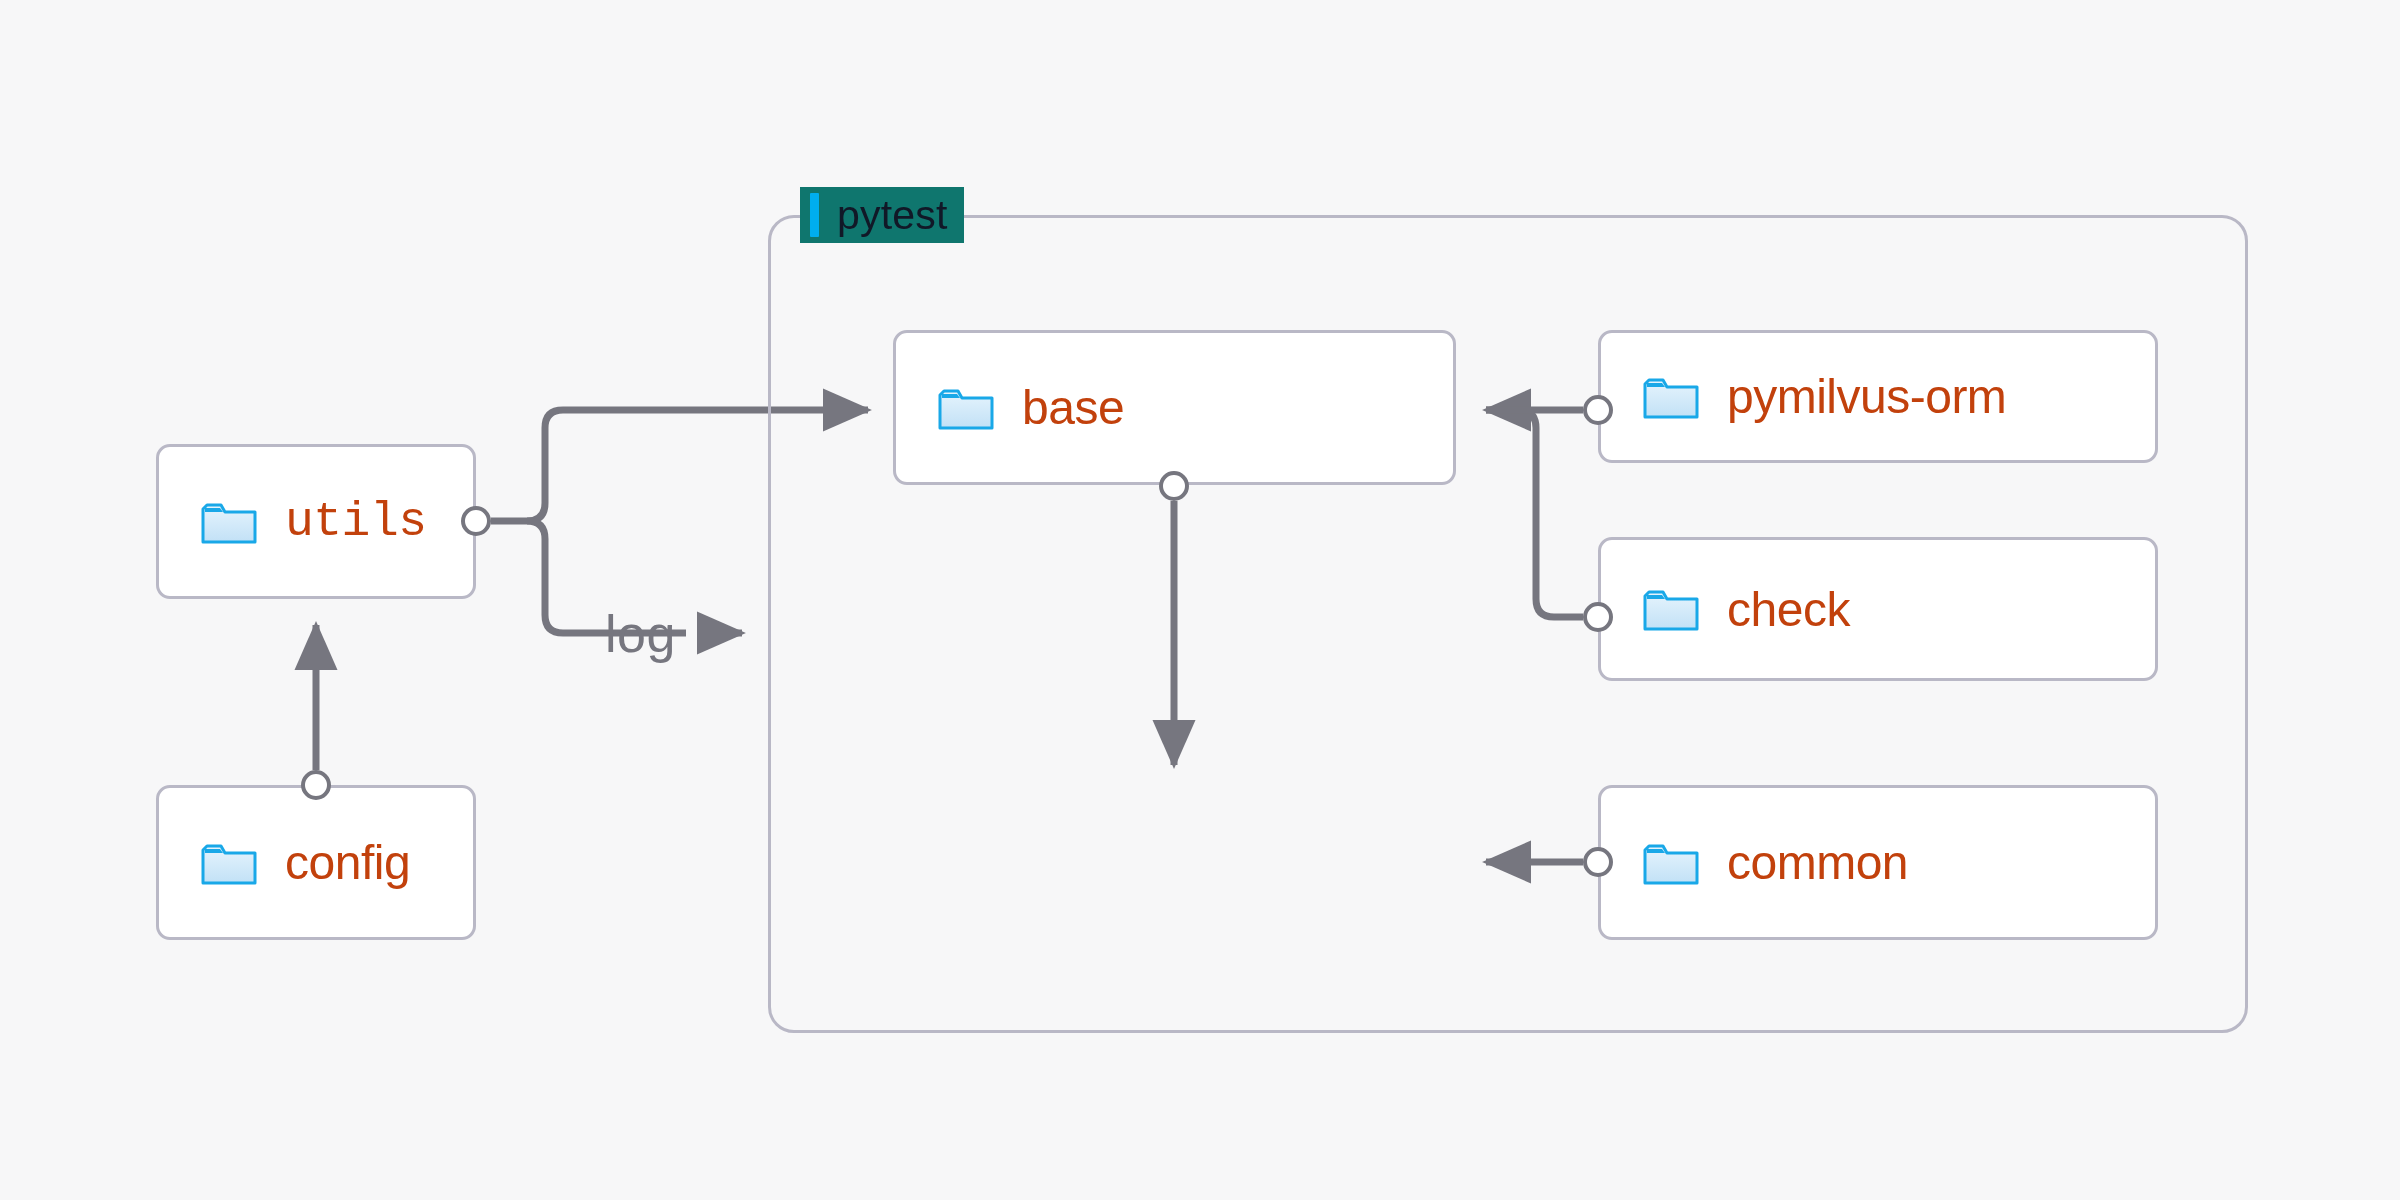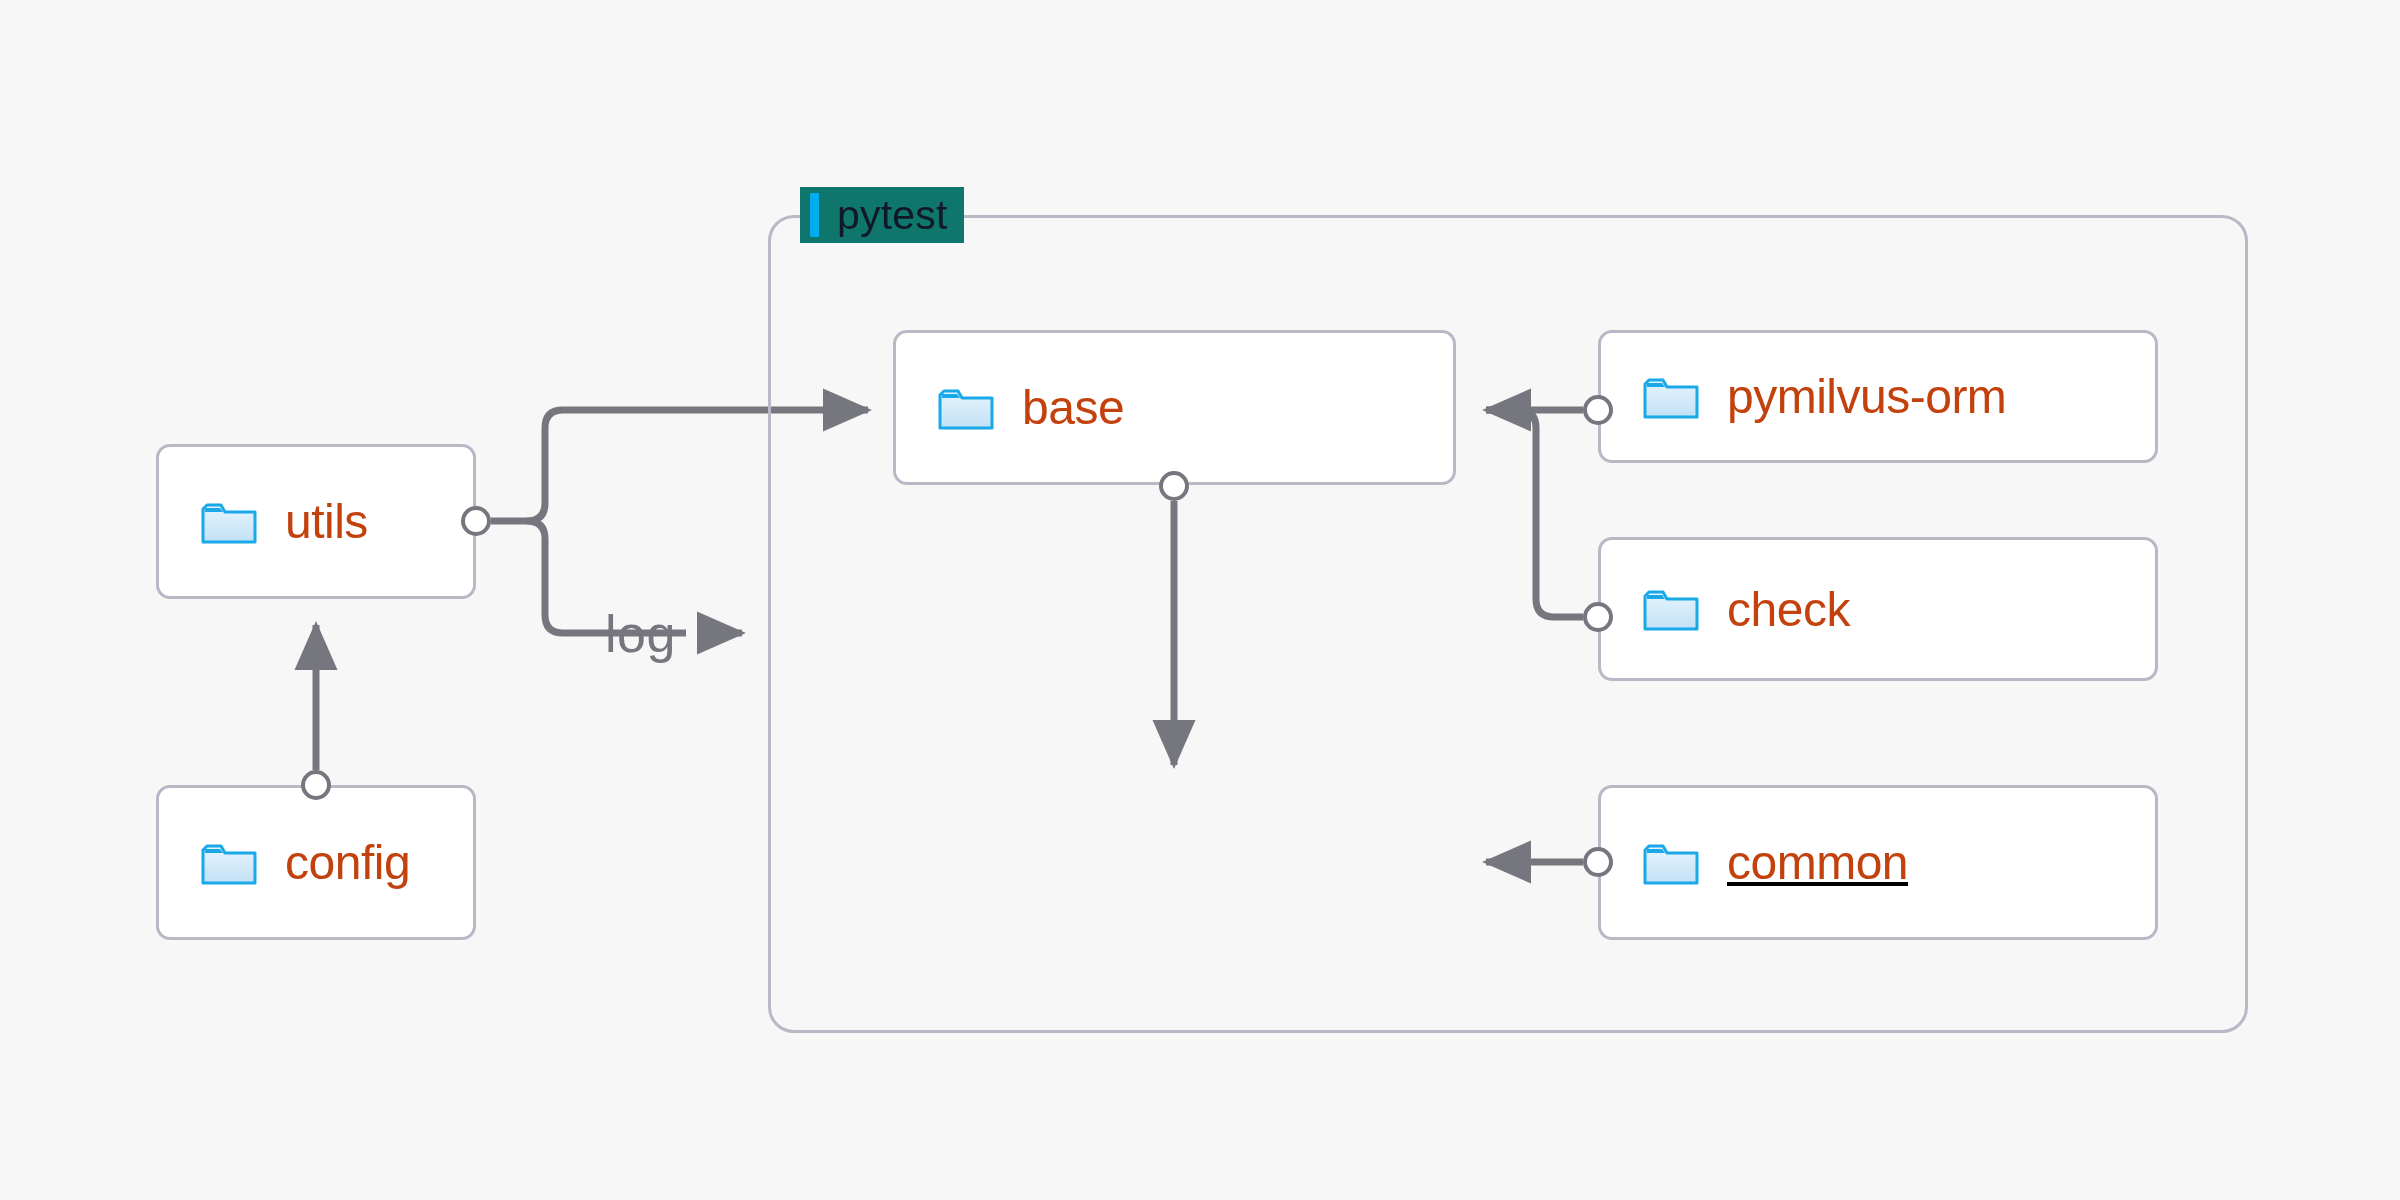--- a/index.html
+++ b/index.html
@@ -145,21 +145,21 @@
     </g>
   </svg>
 
   <div class="group-box" style="left:768px; top:215px; width:1480px; height:818px;"></div>
 
   <div class="group-label-wrap" style="left:800px; top:187px;">
     <span class="group-accent"></span>
     <span class="group-label">pytest</span>
   </div>
 
-  <div class="node" style="left:156px; top:444px; width:320px; height:155px;">
+  <div class="node" style="left:156px; top:444px; width:320px; height:155px;font-family:Liberation Mono, monospace;">
     <svg class="folder-icon" viewBox="0 0 56 46">
       <path d="M2 10 L2 43 L54 43 L54 13 L24 13 L20 6 L6 6 Z" fill="url(#folderGrad)" stroke="#19a8e8" stroke-width="3" stroke-linejoin="round"></path>
       <path d="M4 9 L19 9 L22 13 L4 13 Z" fill="#19a8e8"></path>
     </svg>
     <span class="node-label">utils</span>
   </div>
 
   <div class="node" style="left:156px; top:785px; width:320px; height:155px;">
     <svg class="folder-icon" viewBox="0 0 56 46">
       <path d="M2 10 L2 43 L54 43 L54 13 L24 13 L20 6 L6 6 Z" fill="url(#folderGrad)" stroke="#19a8e8" stroke-width="3" stroke-linejoin="round"></path>
@@ -186,21 +186,21 @@
   </div>
 
   <div class="node" style="left:1598px; top:537px; width:560px; height:144px;">
     <svg class="folder-icon" viewBox="0 0 56 46">
       <path d="M2 10 L2 43 L54 43 L54 13 L24 13 L20 6 L6 6 Z" fill="url(#folderGrad)" stroke="#19a8e8" stroke-width="3" stroke-linejoin="round"></path>
       <path d="M4 9 L19 9 L22 13 L4 13 Z" fill="#19a8e8"></path>
     </svg>
     <span class="node-label">check</span>
   </div>
 
-  <div class="node" style="left:1598px; top:785px; width:560px; height:155px;text-decoration:underline;">
+  <div class="node" style="left:1598px; top:785px; width:560px; height:155px;">
     <svg class="folder-icon" viewBox="0 0 56 46">
       <path d="M2 10 L2 43 L54 43 L54 13 L24 13 L20 6 L6 6 Z" fill="url(#folderGrad)" stroke="#19a8e8" stroke-width="3" stroke-linejoin="round"></path>
       <path d="M4 9 L19 9 L22 13 L4 13 Z" fill="#19a8e8"></path>
     </svg>
     <span class="node-label">common</span>
   </div>
 
   <div class="port" style="left:476px;  top:521px;"></div>
   <div class="port" style="left:316px;  top:785px;"></div>
   <div class="port" style="left:1174px; top:486px;"></div>

